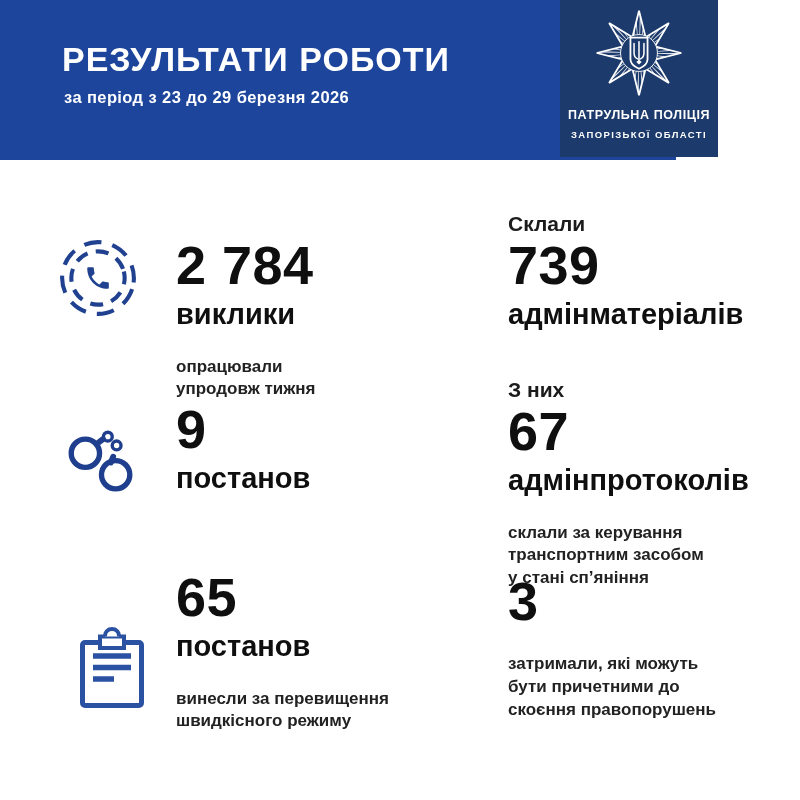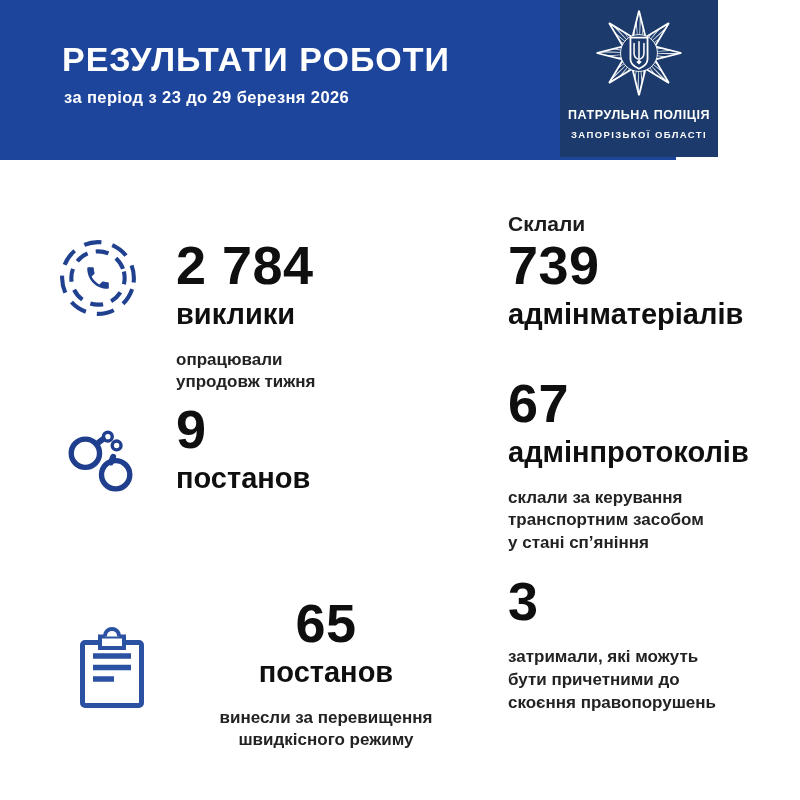--- a/index.html
+++ b/index.html
@@ -37,33 +37,33 @@
     margin-top:7px; font-size:9.5px; font-weight:700; color:#ffffff;
     letter-spacing:1.4px; white-space:nowrap;
   }
 
   
   .stat { position:absolute; width:300px; }
   .stat .pre   { font-size:21px; font-weight:700; color:#1b1b1b; line-height:1.15; margin-bottom:4px; }
   .stat .num   { font-size:54px; font-weight:800; color:#0f0f0f; line-height:0.95; letter-spacing:0.5px; }
   .stat .word  { font-size:29px; font-weight:800; color:#0f0f0f; line-height:1.05; margin-top:8px; }
   .stat .desc  { font-size:17px; font-weight:600; color:#222222; line-height:1.33;
-                 margin-top:19px; white-space:pre-line; }
+                 margin-top:26px; white-space:pre-line; }
 
   .icon-box { position:absolute; }
   .icon-box svg { display:block; width:100%; height:100%; }
 
   
   #icon-phone     { left:57px;  top:237px; width:82px; height:82px; }
   #icon-handcuffs { left:60px;  top:423px; width:82px; height:82px; }
   #icon-clipboard { left:77px;  top:626px; width:70px; height:84px; }
 
   #stat-l1 { left:176px; top:240px; }
   #stat-l2 { left:176px; top:404px; }
-  #stat-l3 { left:176px; top:598px;text-align:center; }
+  #stat-l3 { left:176px; top:572px; }
   #stat-r1 { left:508px; top:212px; width:280px; }
   #stat-r2 { left:508px; top:378px; width:280px; }
   #stat-r3 { left:508px; top:576px; width:280px; }
 </style>
 </head>
 <body>
 
 <div class="canvas">
 
   <div class="header">
@@ -153,20 +153,21 @@
 швидкісного режиму</div>
   </div>
 
   <div class="stat" id="stat-r1">
     <div class="pre">Склали</div>
     <div class="num">739</div>
     <div class="word">адмінматеріалів</div>
   </div>
 
   <div class="stat" id="stat-r2">
+    <div class="pre">З них</div>
     <div class="num">67</div>
     <div class="word">адмінпротоколів</div>
     <div class="desc">склали за керування
 транспортним засобом
 у стані сп’яніння</div>
   </div>
 
   <div class="stat" id="stat-r3">
     <div class="num">3</div>
     <div class="desc">затримали, які можуть

